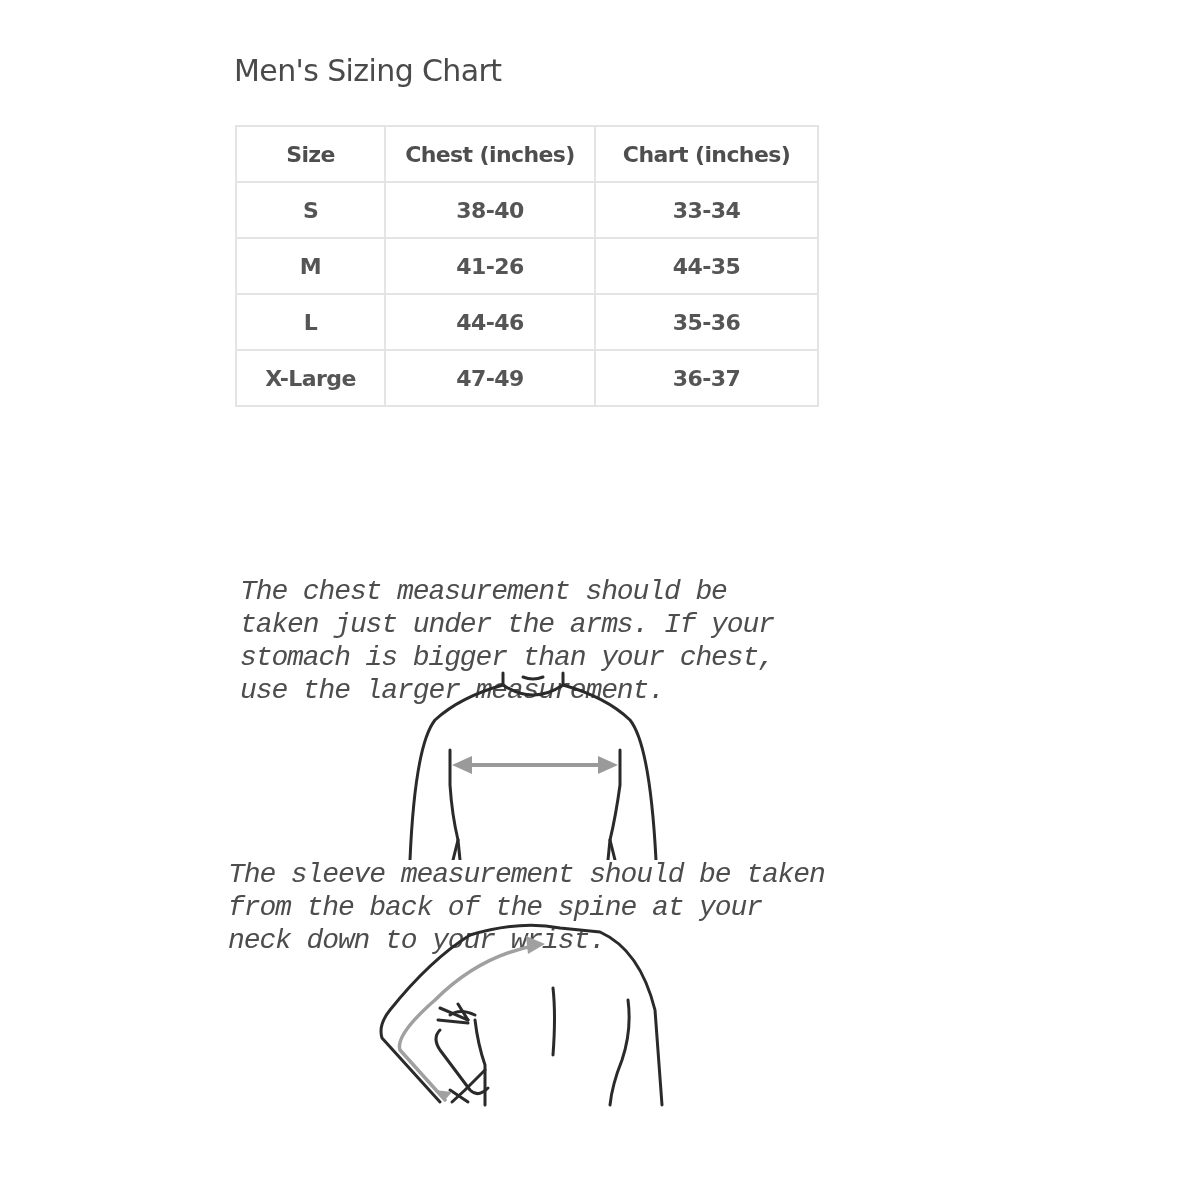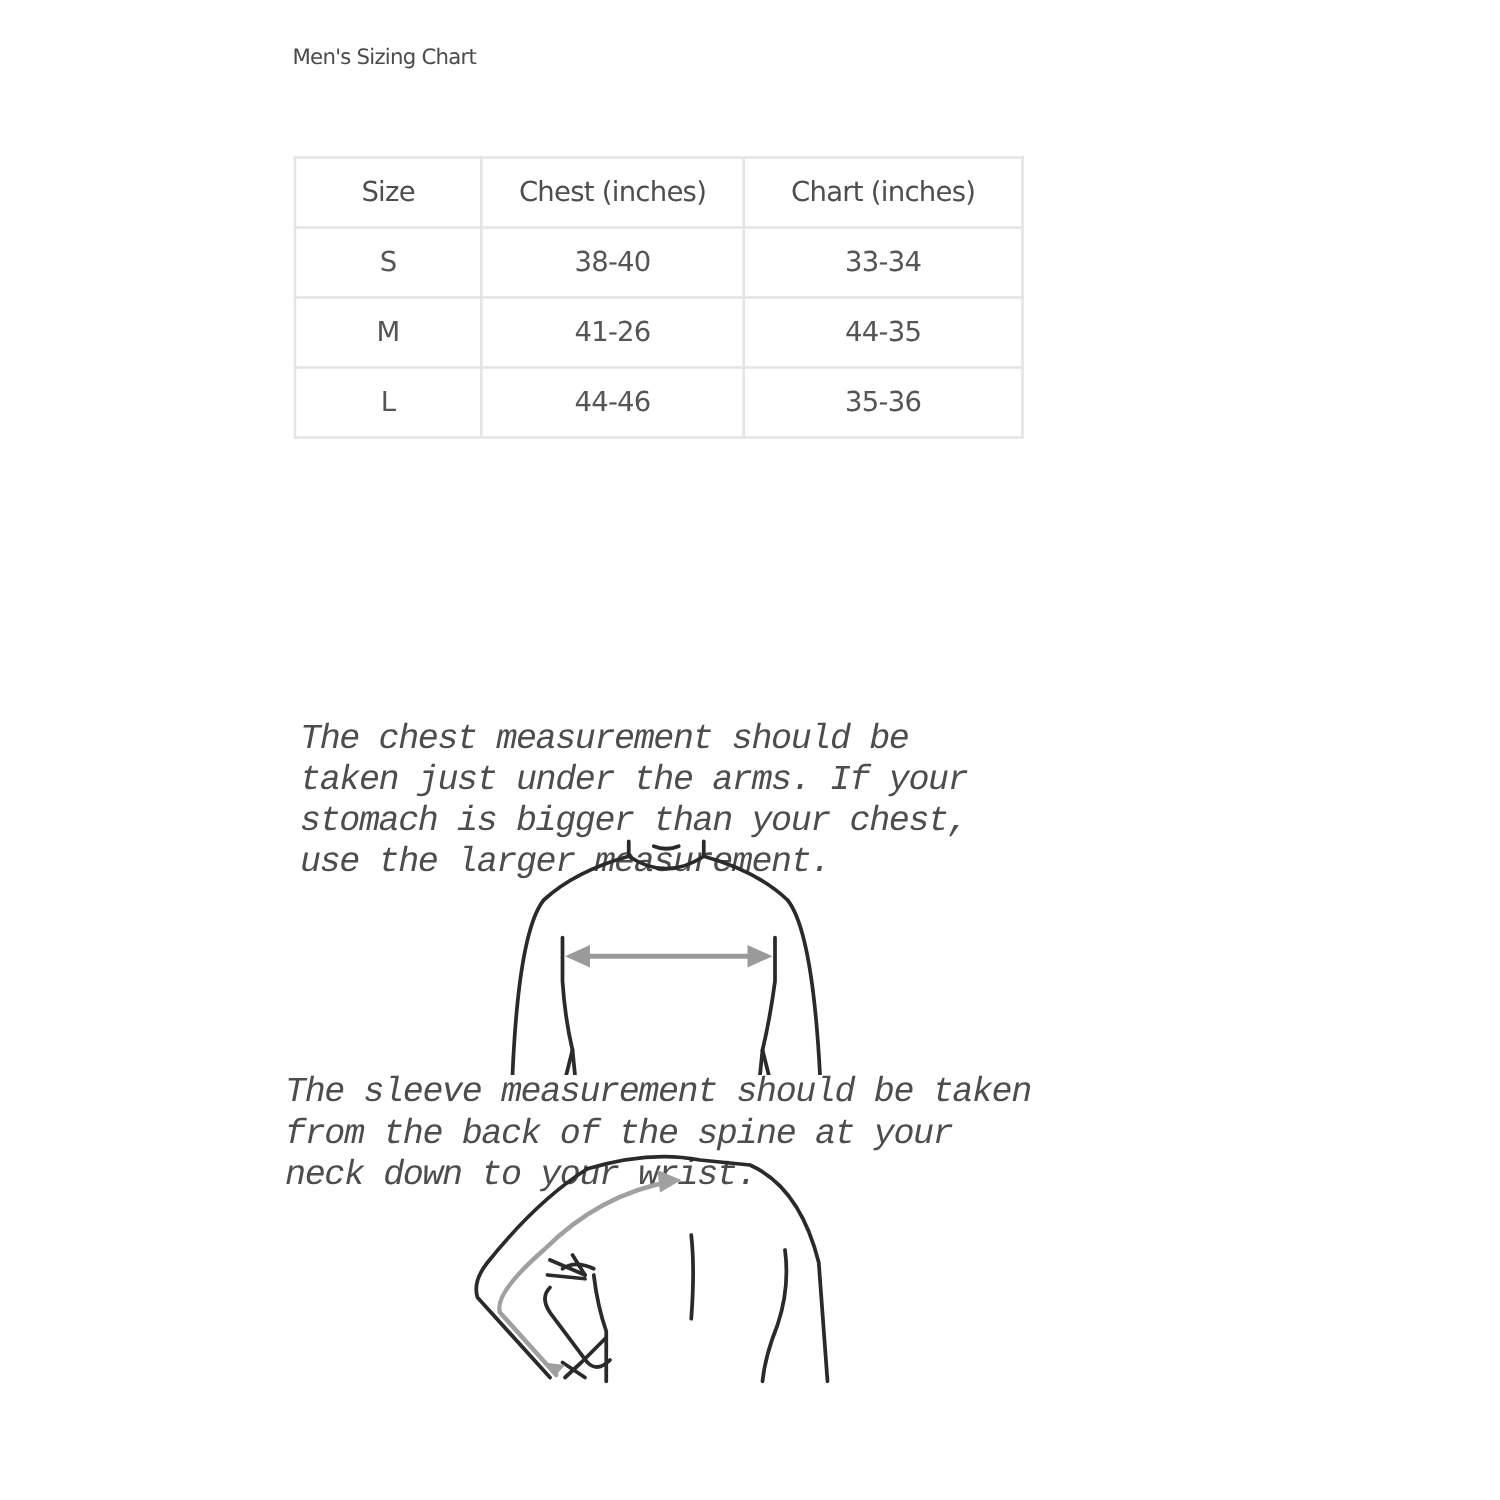--- a/index.html
+++ b/index.html
@@ -11,40 +11,40 @@
       width: 1200px;
       height: 1200px;
       position: relative;
       overflow: hidden;
       font-family: "DejaVu Sans", "Liberation Sans", sans-serif;
       color: #555555;
     }
     .page-title {
       position: absolute;
       left: 234px;
-      top: 36px;
-      font-size: 17px;
+      top: 53px;
+      font-size: 30px;
       color: #4a4a4a;
       letter-spacing: -0.6px;
       font-family: "DejaVu Sans", sans-serif;
     }
     .size-table {
       position: absolute;
       left: 235px;
       top: 125px;
       width: 582px;
       border-collapse: collapse;
       table-layout: fixed;
     }
     .size-table th, .size-table td {
       border: 2px solid #e4e4e4;
       height: 54px;
       text-align: center;
       vertical-align: middle;
-      font-weight: normal;
+      font-weight: bold;
       font-size: 22px;
       color: #555555;
       letter-spacing: -0.6px;
       padding: 0;
       margin-left: 41px;
     }
     .size-table col.c1 { width: 149px; }
     .size-table col.c2 { width: 210px; }
     .size-table col.c3 { width: 223px; }
     .size-table th {
@@ -113,20 +113,25 @@
     <tr>
       <td>M</td>
       <td>41-26</td>
       <td>44-35</td>
     </tr>
     <tr>
       <td>L</td>
       <td>44-46</td>
       <td>35-36</td>
     </tr>
+    <tr>
+      <td>X-Large</td>
+      <td>47-49</td>
+      <td>36-37</td>
+    </tr>
   </tbody>
 </table>
 
 <div class="note note-chest">The chest measurement should be taken just under the arms. If your stomach is bigger than your chest, use the larger measurement.</div>
 
 <div class="figure figure-chest">
   <svg width="300" height="195" viewBox="0 0 300 195">
     <g fill="none" stroke="#2a2a2a" stroke-width="3" stroke-linecap="round" stroke-linejoin="round">
 
       <path d="M123 8 L123 20 Q153 40 183 20 L183 8"></path>

